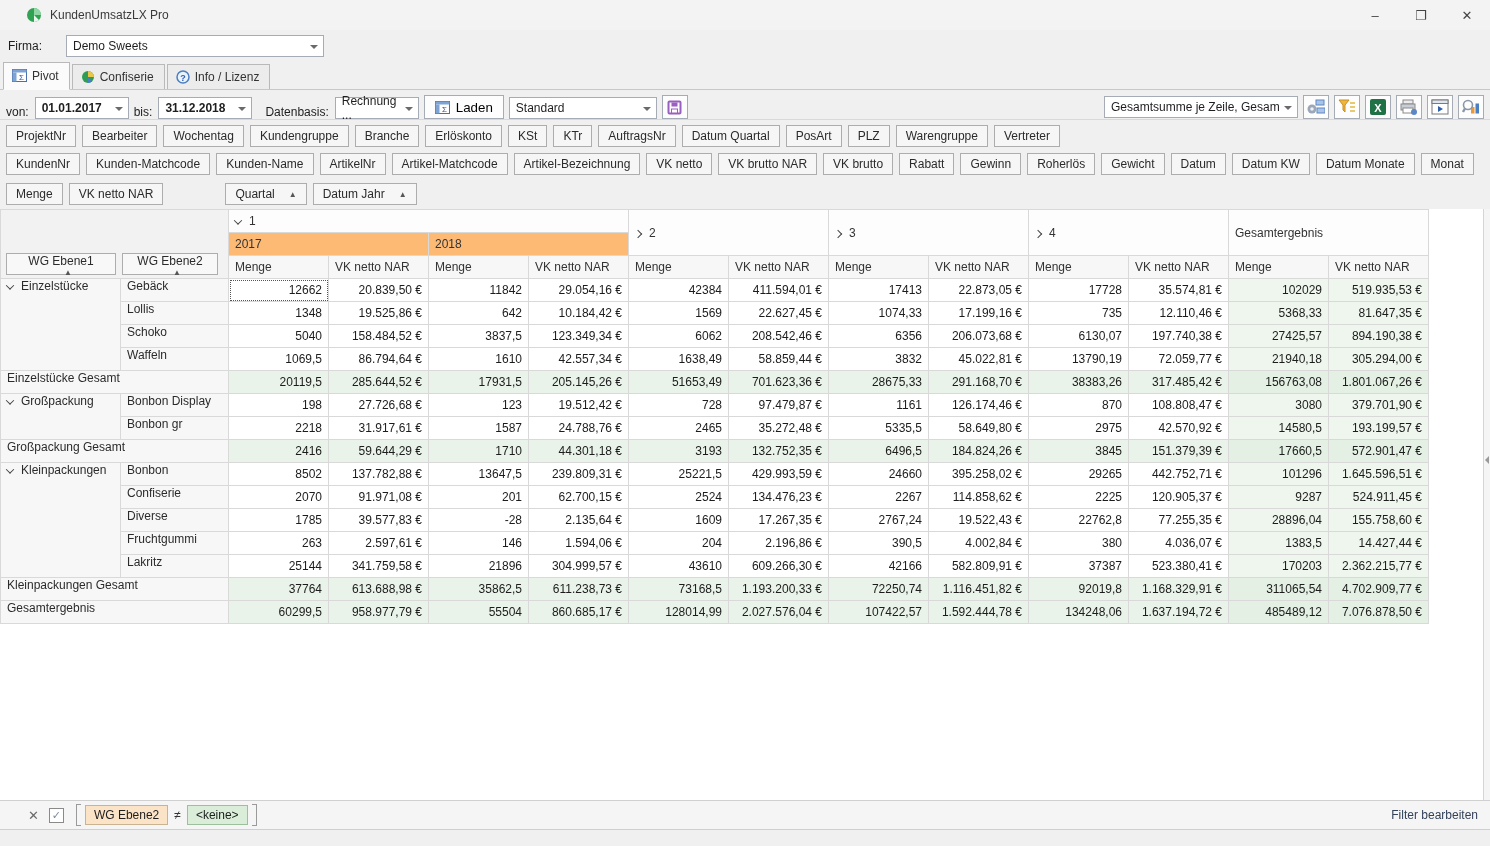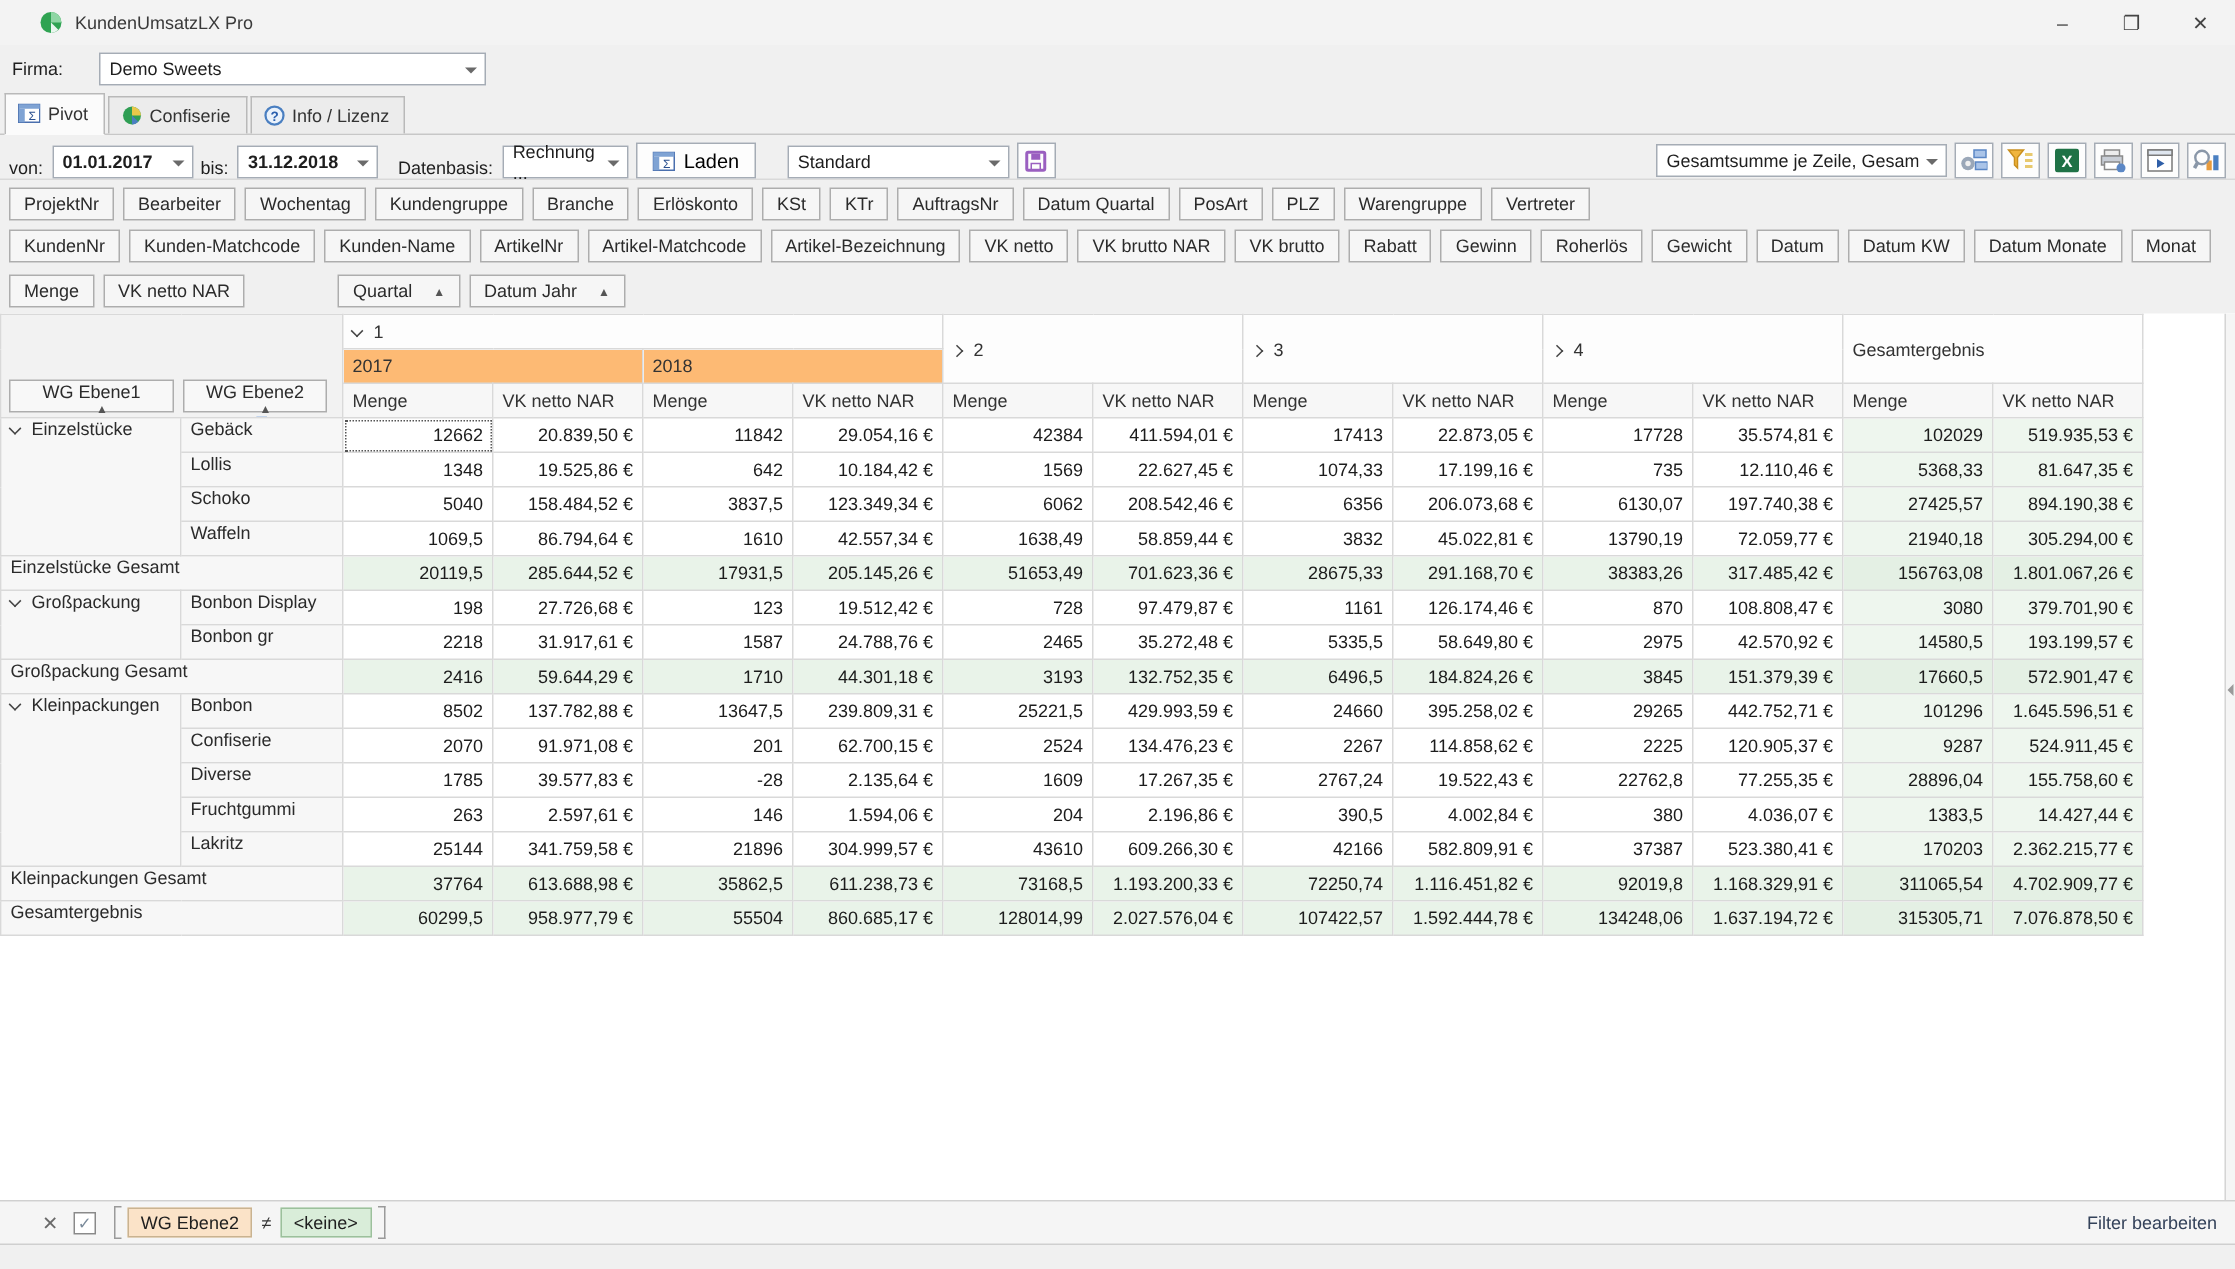--- a/index.html
+++ b/index.html
@@ -22,21 +22,21 @@
   .firma-combo { width:258px; }
   
   .tabbar { display:flex; align-items:flex-end; height:28px; padding-left:3px; border-bottom:1px solid #c7c7c7; }
   .tab { display:flex; align-items:center; gap:5px; padding:4px 10px 5px 8px; border:1px solid #b9b9b9; border-bottom:none; background:#ececec; margin-right:2px; height:25px; color:#333; }
   .tab.active { background:#fbfbfb; height:28px; margin-bottom:-1px; border-bottom:1px solid #fbfbfb; }
   
   .toolbar { height:30px; display:flex; align-items:flex-end; padding:0 6px; gap:5px; border-bottom:1px solid #d9d9d9; background:#f0f0f0; }
   .toolbar label { margin-right:1px; }
   .tb-date { width:94px;font-weight:bold; }
   .tb-daten { width:84px; }
-  .tb-layout { width:148px; margin-left:16px; }
+  .tb-layout { width:148px; }
   .btn { background:#fdfdfd; border:1px solid #a5acb5; height:24px; display:flex; align-items:center; gap:6px; padding:0 10px; cursor:default; }
   .iconbtn { width:26px; height:24px; padding:0; justify-content:center; }
   .tb-right { margin-left:auto; display:flex; align-items:center; gap:5px; }
   .tb-summary { width:194px; }
   
   .fields { background:#f0f0f0; padding:5px 6px 0 6px; }
   .chiprow { display:flex; margin-bottom:6px; }
   .chip { background:#f6f6f6; border:1px solid #adadad; height:22px; display:flex; align-items:center; padding:0 9px; margin-right:6px; white-space:nowrap; color:#2b2b2b; cursor:default; position:relative; }
   .datachips { display:flex; margin-bottom:4px; padding-top:2px; }
   .colchips { display:flex; margin-left:56px; }
@@ -580,21 +580,21 @@
           <td class="pv-cell">60299,5</td>
           <td class="pv-cell">958.977,79 €</td>
           <td class="pv-cell">55504</td>
           <td class="pv-cell">860.685,17 €</td>
           <td class="pv-cell">128014,99</td>
           <td class="pv-cell">2.027.576,04 €</td>
           <td class="pv-cell">107422,57</td>
           <td class="pv-cell">1.592.444,78 €</td>
           <td class="pv-cell">134248,06</td>
           <td class="pv-cell">1.637.194,72 €</td>
-          <td class="pv-cell grand-col">315305,71</td>
+          <td class="pv-cell grand-col">485489,12</td>
           <td class="pv-cell grand-col">7.076.878,50 €</td>
         </tr>
       </tbody>
   </table>
   <div class="side-splitter">
     <div class="handle-arrow"></div>
   </div>
 </div>
 
 <div class="filterbar">

